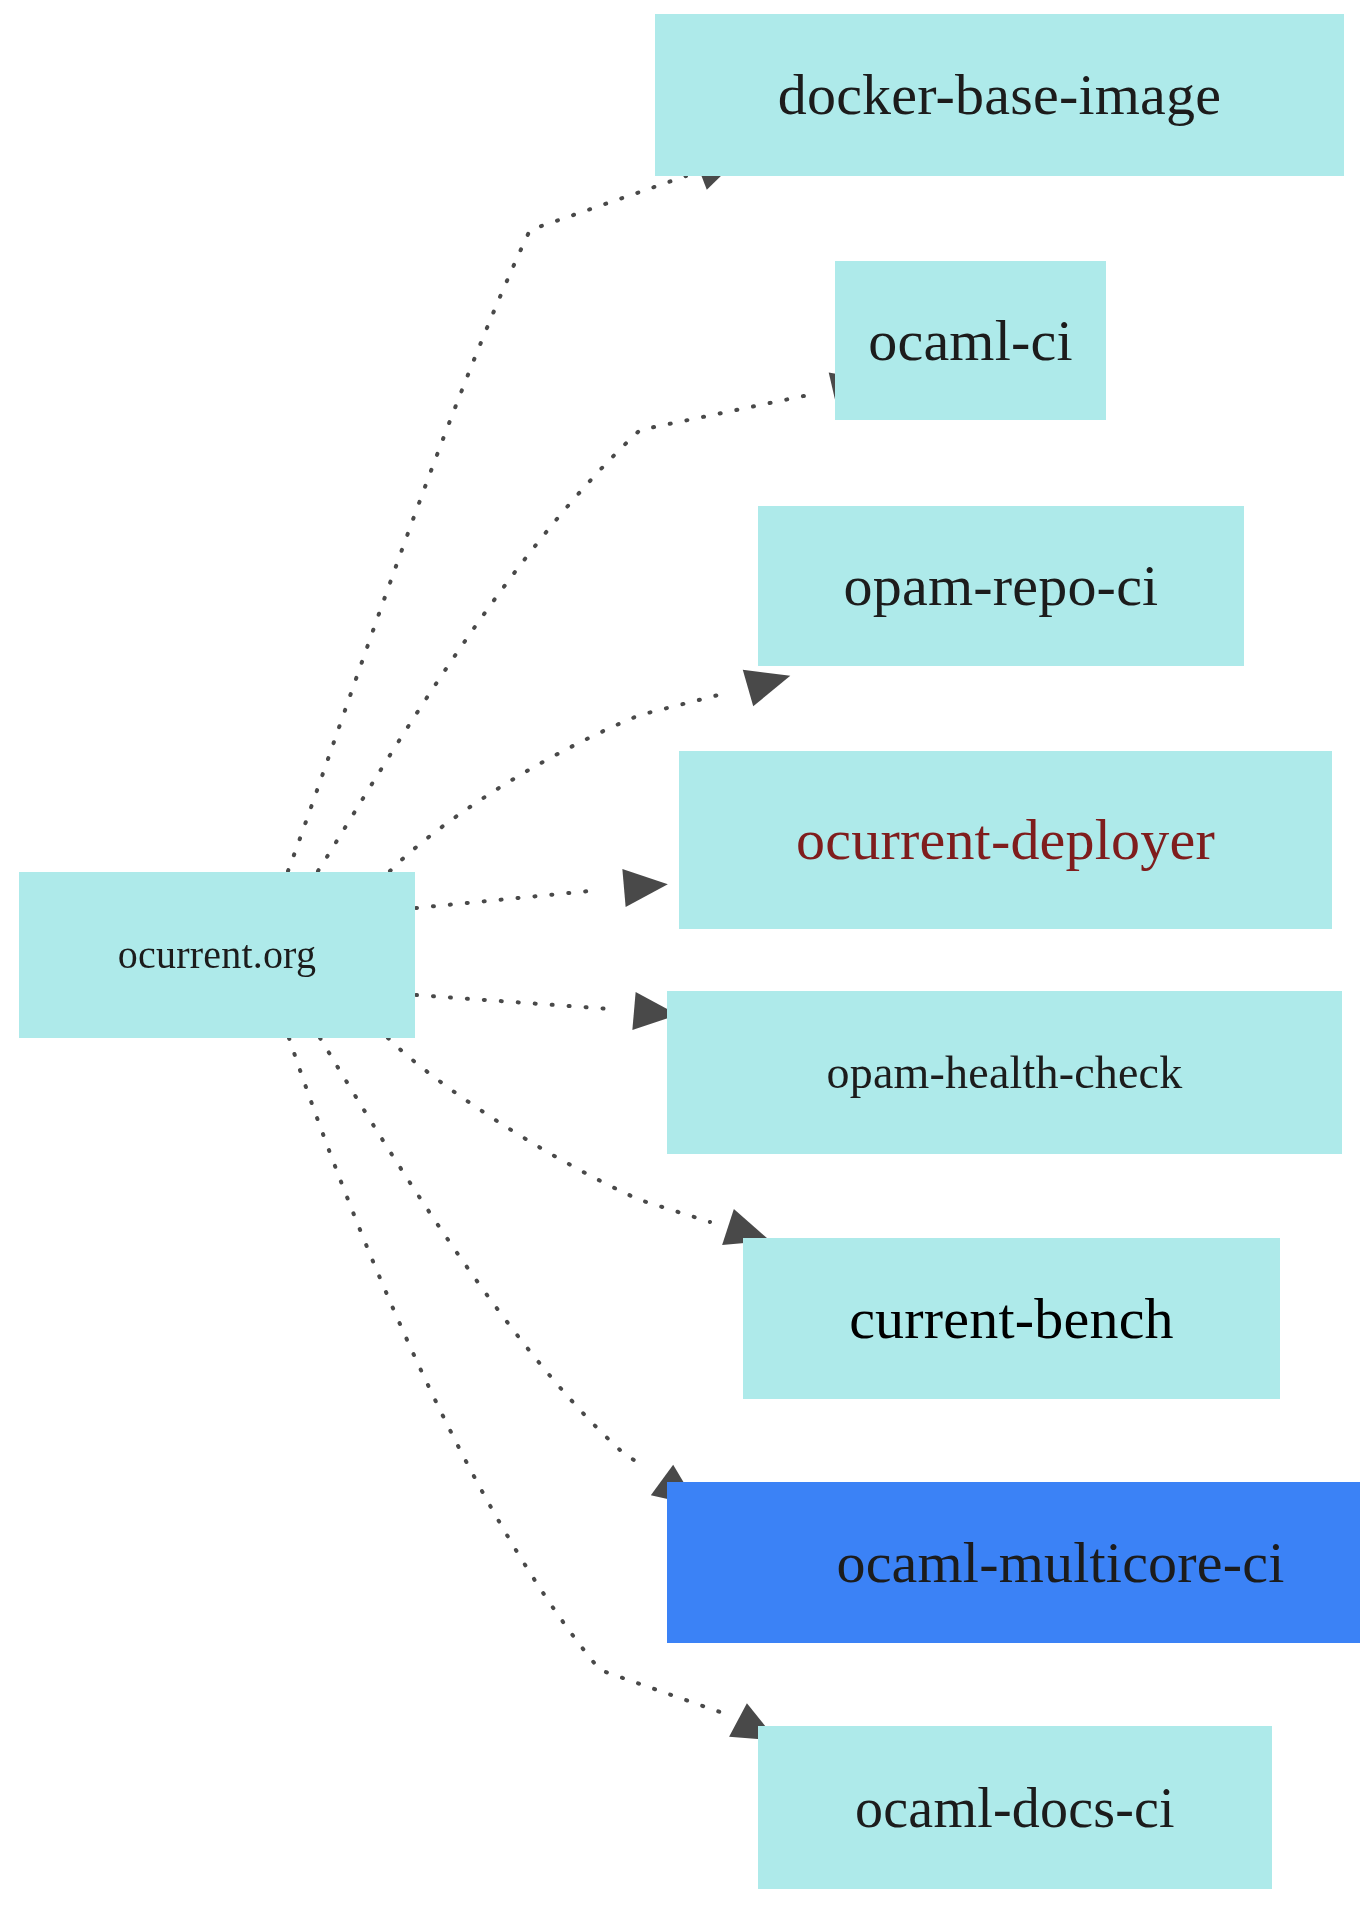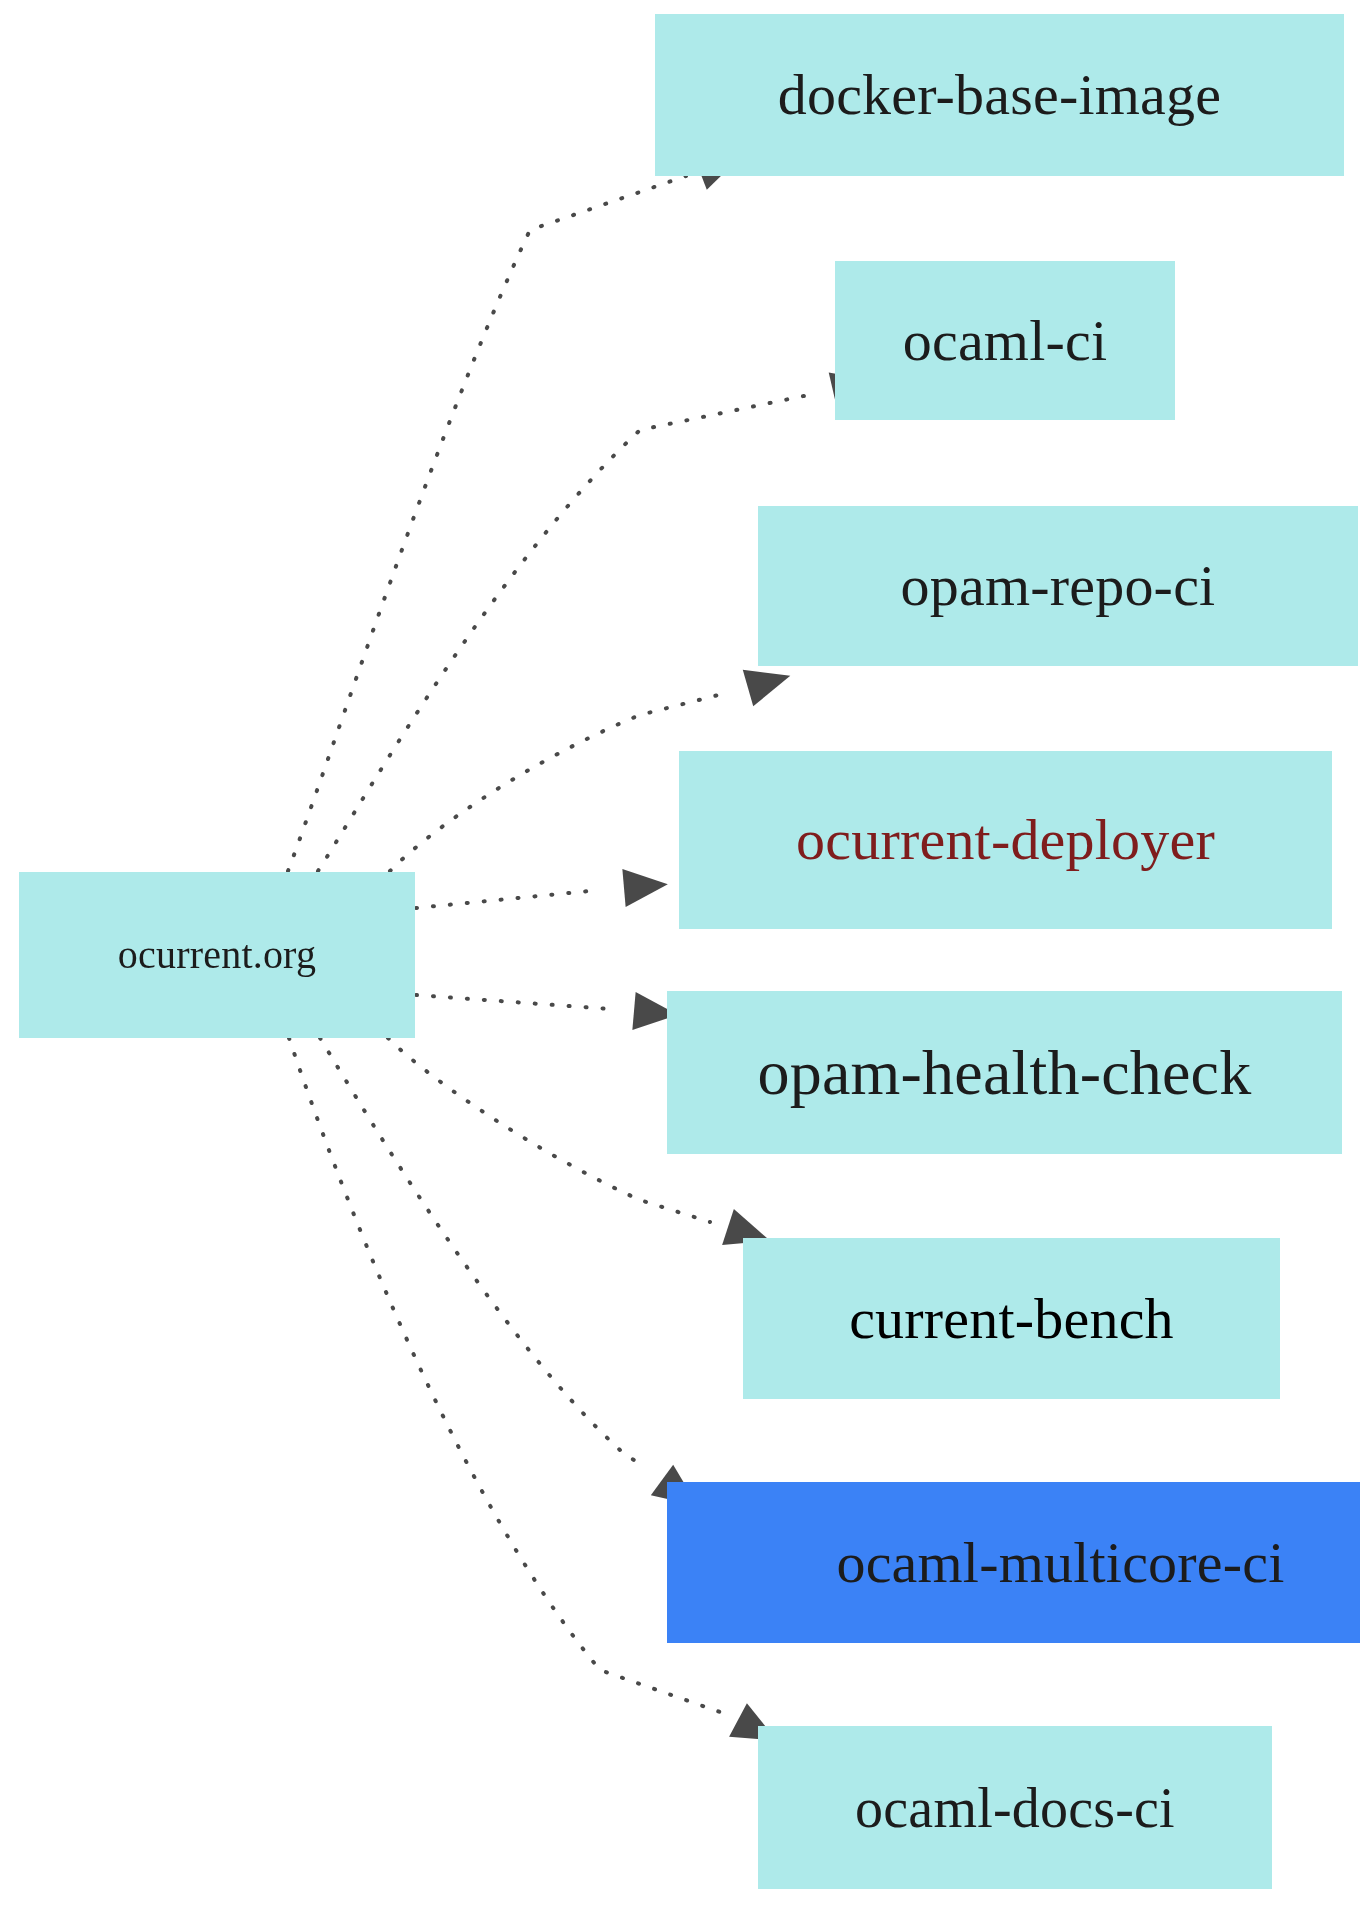--- a/index.html
+++ b/index.html
@@ -67,30 +67,30 @@
         <polygon points="0,-19 44,0 0,19" fill="#494949" transform="translate(738,1720) rotate(28)"></polygon>
       </g>
   </svg>
   <div id="nodes-layer">
       <div class="graph-node" style="left: 19px; top: 872px; width: 396px; height: 166px; background: rgb(174, 234, 234); color: rgb(28, 28, 28); font-size: 40px;">
         <span class="graph-node-label">ocurrent.org</span>
       </div>
       <div class="graph-node" style="left: 655px; top: 14px; width: 689px; height: 162px; background: rgb(174, 234, 234); color: rgb(28, 28, 28); font-size: 58px;">
         <span class="graph-node-label">docker-base-image</span>
       </div>
-      <div class="graph-node" style="left: 835px; top: 261px; width: 340px; height: 159px; background: rgb(174, 234, 234); color: rgb(28, 28, 28); font-size: 58px;">
+      <div class="graph-node" style="left: 835px; top: 261px; width: 271px; height: 159px; background: rgb(174, 234, 234); color: rgb(28, 28, 28); font-size: 58px;">
         <span class="graph-node-label">ocaml-ci</span>
       </div>
-      <div class="graph-node" style="left: 758px; top: 506px; width: 600px; height: 160px; background: rgb(174, 234, 234); color: rgb(28, 28, 28); font-size: 58px;">
+      <div class="graph-node" style="left: 758px; top: 506px; width: 486px; height: 160px; background: rgb(174, 234, 234); color: rgb(28, 28, 28); font-size: 58px;">
         <span class="graph-node-label">opam-repo-ci</span>
       </div>
       <div class="graph-node" style="left: 679px; top: 751px; width: 653px; height: 178px; background: rgb(174, 234, 234); color: #7f1d1d; font-size: 58px;">
         <span class="graph-node-label">ocurrent-deployer</span>
       </div>
-      <div class="graph-node" style="left: 667px; top: 991px; width: 675px; height: 163px; background: rgb(174, 234, 234); color: rgb(28, 28, 28); font-size: 64px;">
+      <div class="graph-node" style="left: 667px; top: 991px; width: 675px; height: 163px; background: rgb(174, 234, 234); color: rgb(28, 28, 28); font-size: 46px;">
         <span class="graph-node-label">opam-health-check</span>
       </div>
       <div class="graph-node" style="left: 743px; top: 1238px; width: 537px; height: 161px; background: rgb(174, 234, 234); color: #000000; font-size: 58px;">
         <span class="graph-node-label">current-bench</span>
       </div>
       <div class="graph-node" style="left: 667px; top: 1482px; width: 787px; height: 161px; background: #3b82f6; color: rgb(28, 28, 28); font-size: 58px;">
         <span class="graph-node-label">ocaml-multicore-ci</span>
       </div>
       <div class="graph-node" style="left: 758px; top: 1726px; width: 514px; height: 163px; background: rgb(174, 234, 234); color: rgb(28, 28, 28); font-size: 56px;">
         <span class="graph-node-label">ocaml-docs-ci</span>

